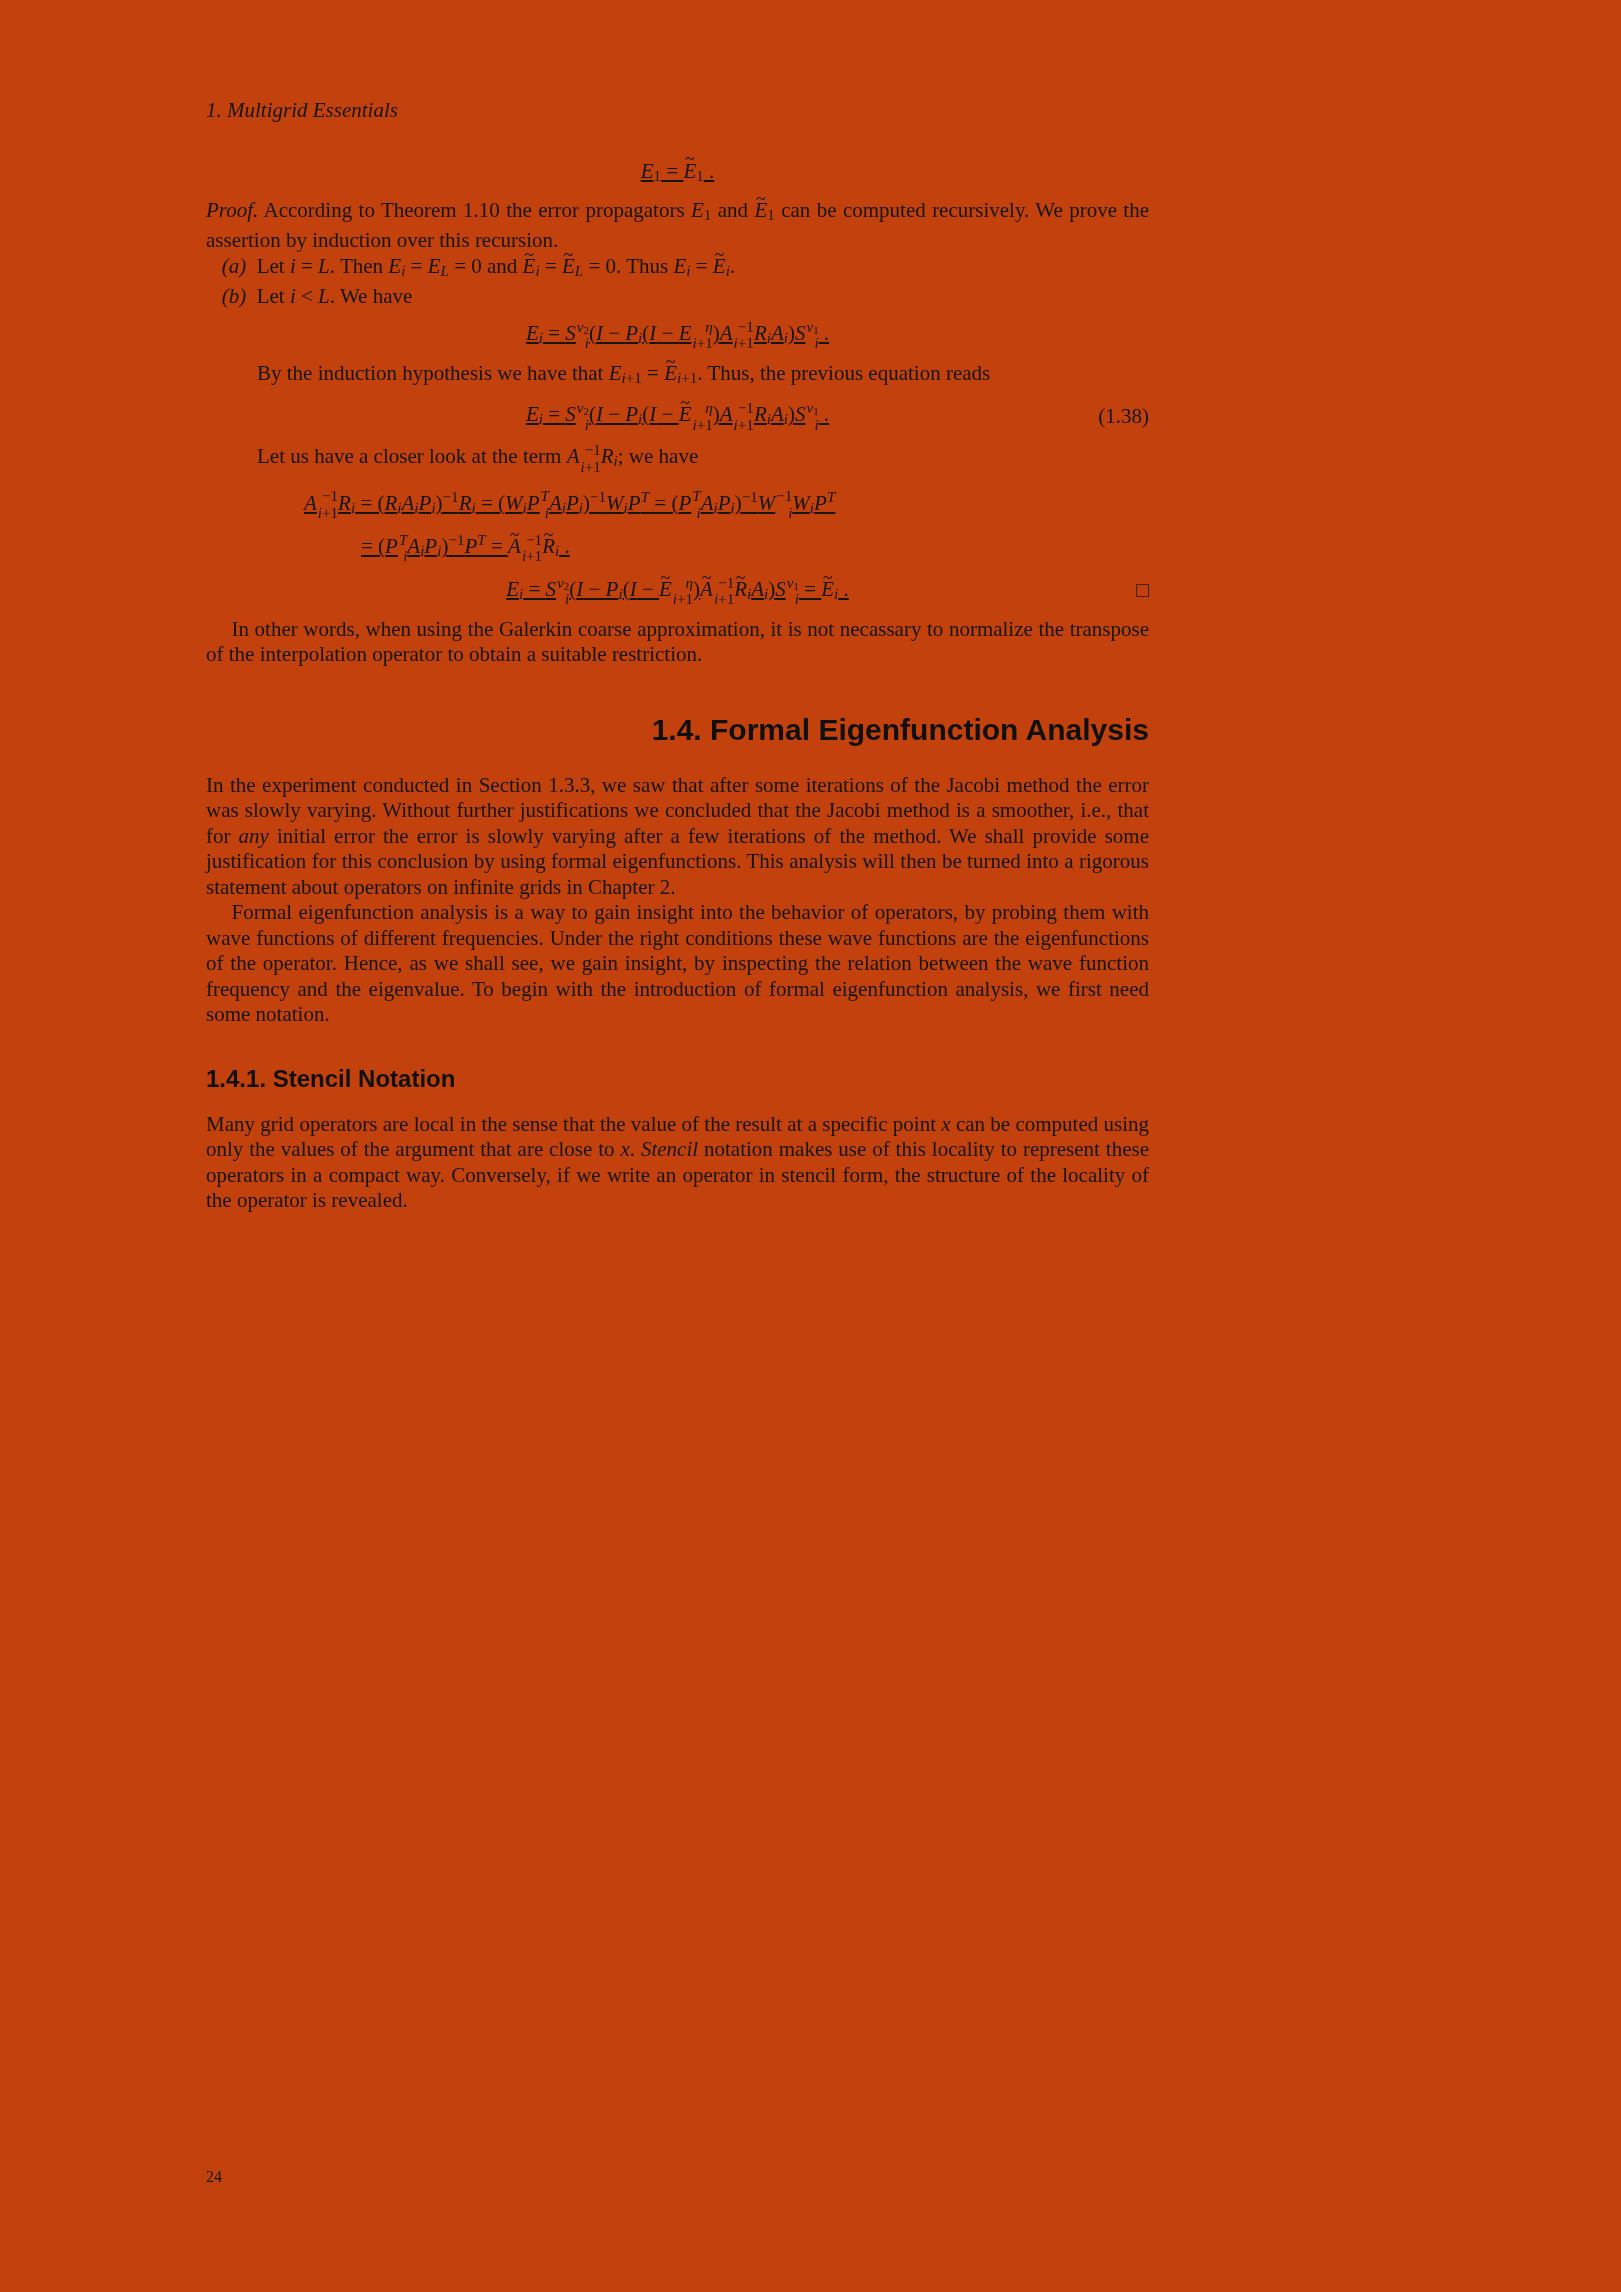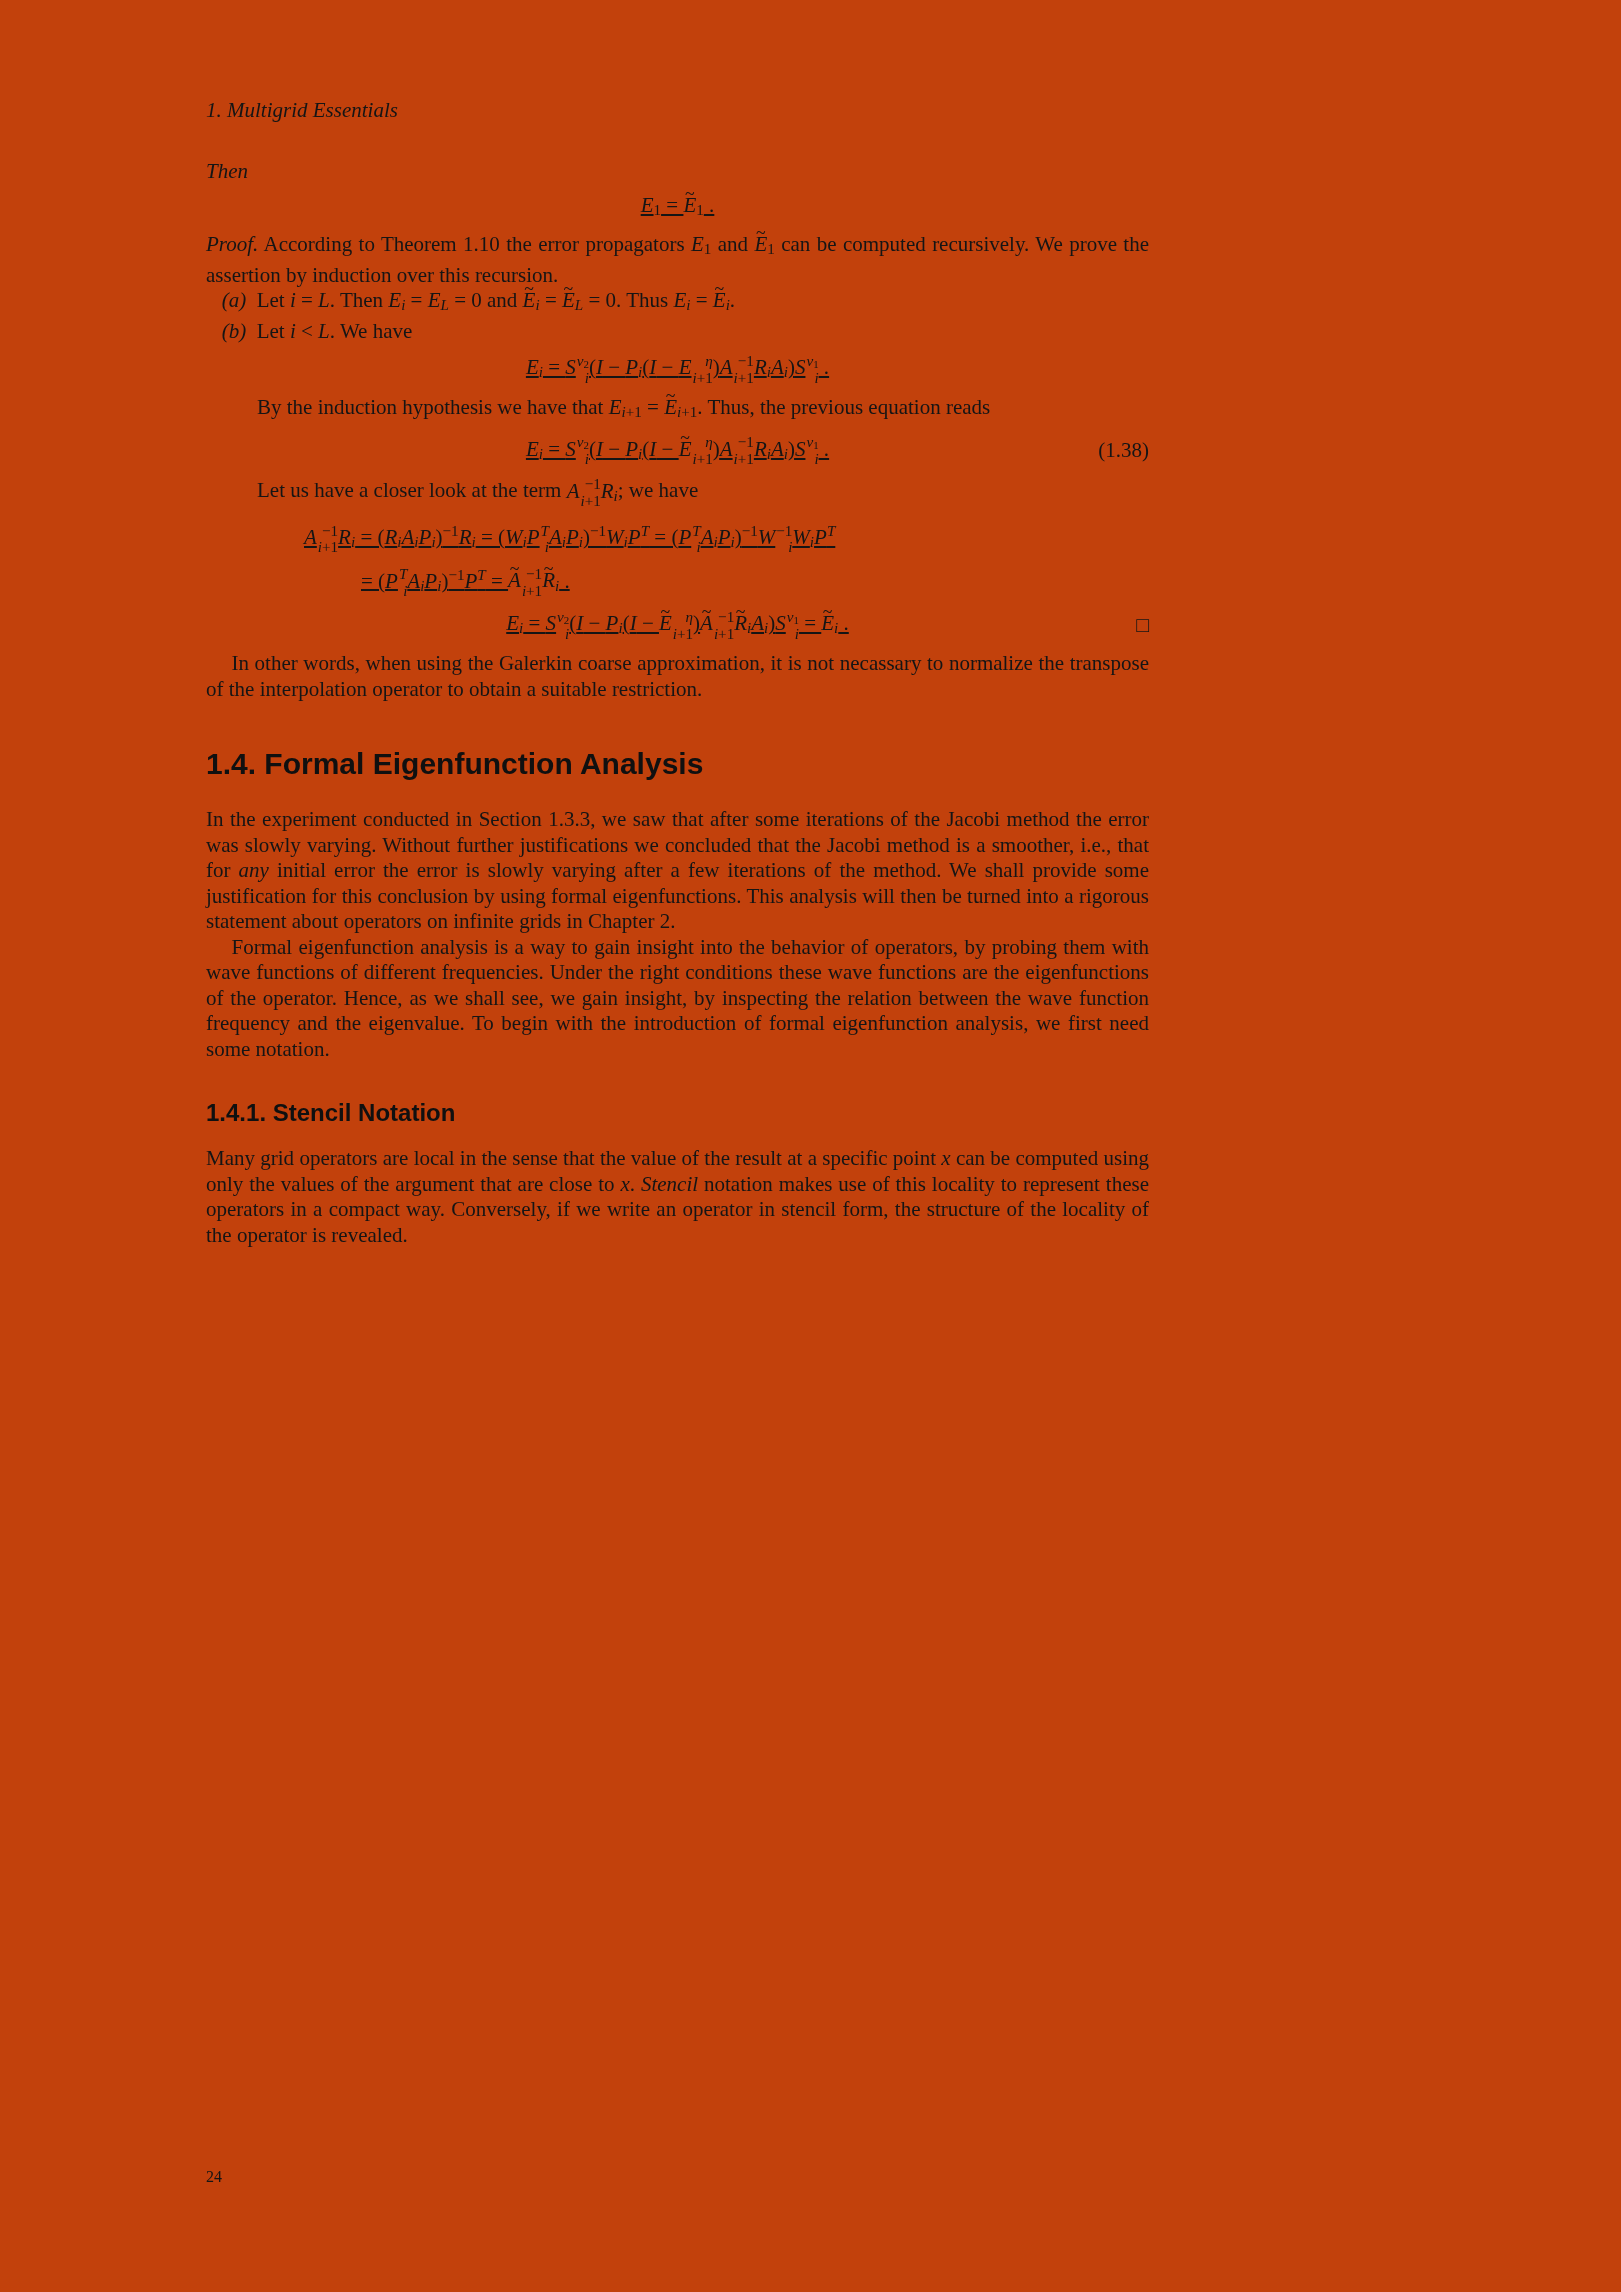--- a/index.html
+++ b/index.html
@@ -26,34 +26,33 @@
   .math{white-space:nowrap;}
   .mv{font-style:italic;}
   .sb{font-size:0.72em;vertical-align:-0.2em;}
   .sp{font-size:0.72em;vertical-align:0.5em;}
   .ss{display:inline-block;vertical-align:-0.55em;text-align:right;font-size:0.72em;line-height:1.08;margin-left:1px;}
   .ss-t,.ss-b{display:block;height:1.1em;}
   .tld{position:relative;display:inline-block;}
   .tld::after{content:"~";position:absolute;left:50%;top:-0.62em;transform:translateX(-50%);
               font-size:0.85em;font-style:normal;}
   .section-heading{font-family:"Liberation Sans","DejaVu Sans",sans-serif;font-weight:bold;
-                   font-size:30px;line-height:1.15;margin:45px 0 25.5px 0;color:#101010;}
+                   font-size:30px;line-height:1.15;margin:45px 0 25.5px 0;color:#101010;text-align:right;}
   .subsection-heading{font-family:"Liberation Sans","DejaVu Sans",sans-serif;font-weight:bold;
                       font-size:24px;line-height:1.15;margin:37px 0 19.6px 0;color:#101010;}
   .page-number{position:absolute;left:206px;top:2168px;font-size:16px;}
 </style>
 </head>
 <body>
 
 <div class="page">
   <div class="content">
 
     <div class="running-header">1.  Multigrid Essentials</div>
 
-    <p class="para itx then">Then</p>
 
     <div class="eqrow">
       <span class="eqline"><span class="mv">E</span><span class="sb">1</span> = <span class="tld"><span class="mv">E</span></span><span class="sb">1</span> .</span>
     </div>
 
     <p class="para just"><span class="itx">Proof.</span>  According to Theorem 1.10 the error propagators <span class="math"><span class="mv">E</span><span class="sb">1</span></span> and <span class="math"><span class="tld"><span class="mv">E</span></span><span class="sb">1</span></span> can be computed recursively. We prove the assertion by induction over this recursion.</p>
 
     <div class="item">
       <span class="item-label">(a)</span>
       <span class="item-body">Let <span class="math"><span class="mv">i</span> = <span class="mv">L</span></span>. Then <span class="math"><span class="mv">E</span><span class="sb"><span class="mv">i</span></span> = <span class="mv">E</span><span class="sb"><span class="mv">L</span></span> = 0</span> and <span class="math"><span class="tld"><span class="mv">E</span></span><span class="sb"><span class="mv">i</span></span> = <span class="tld"><span class="mv">E</span></span><span class="sb"><span class="mv">L</span></span> = 0</span>. Thus <span class="math"><span class="mv">E</span><span class="sb"><span class="mv">i</span></span> = <span class="tld"><span class="mv">E</span></span><span class="sb"><span class="mv">i</span></span></span>.</span>

